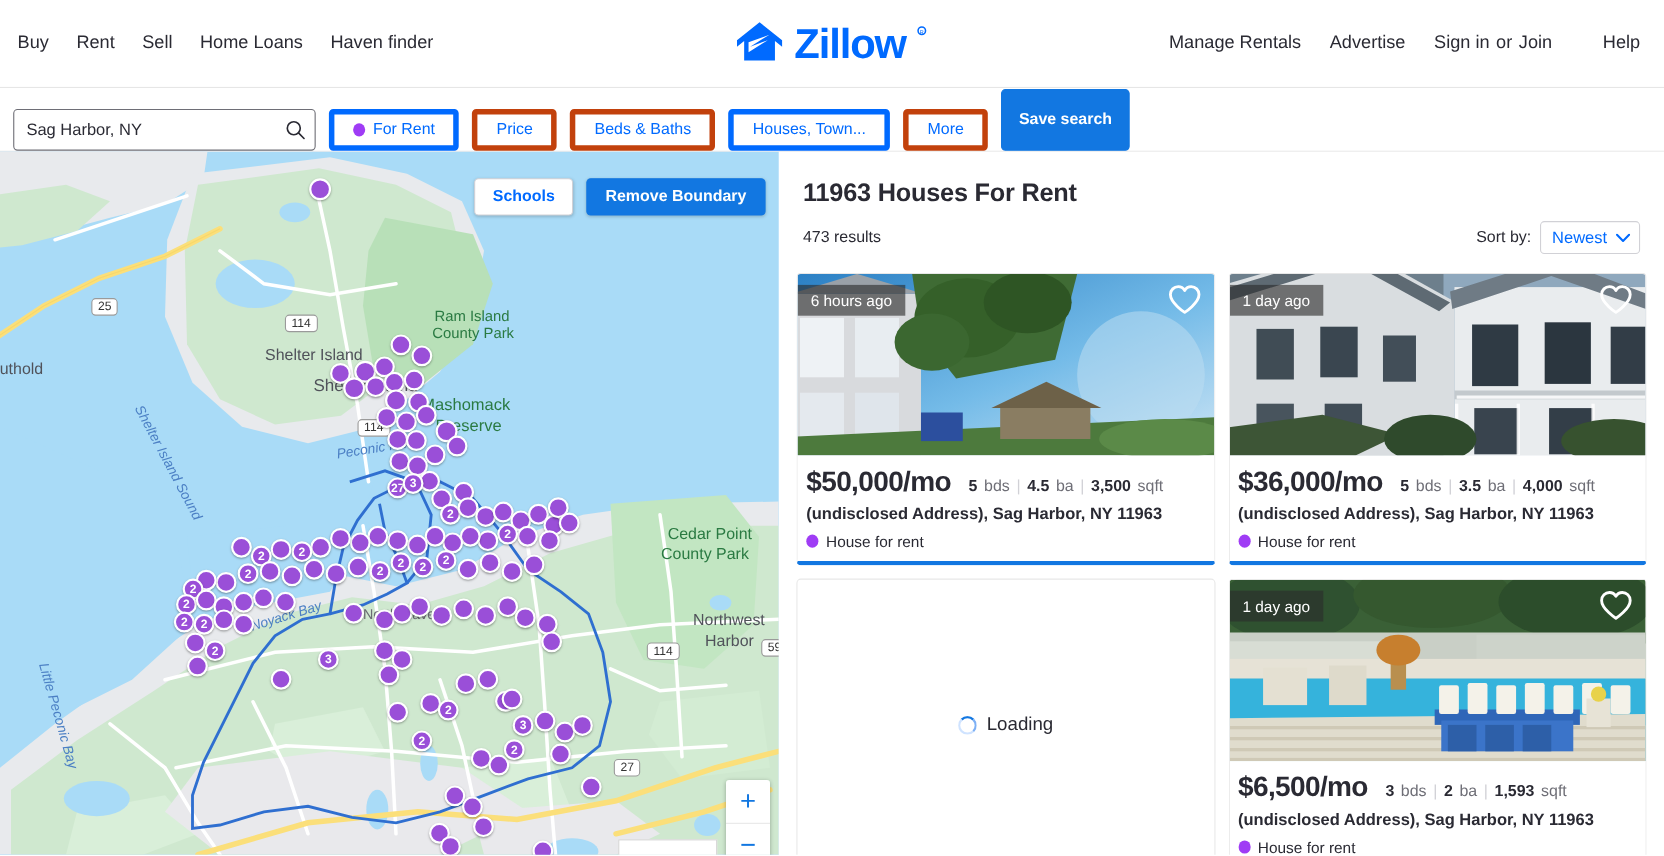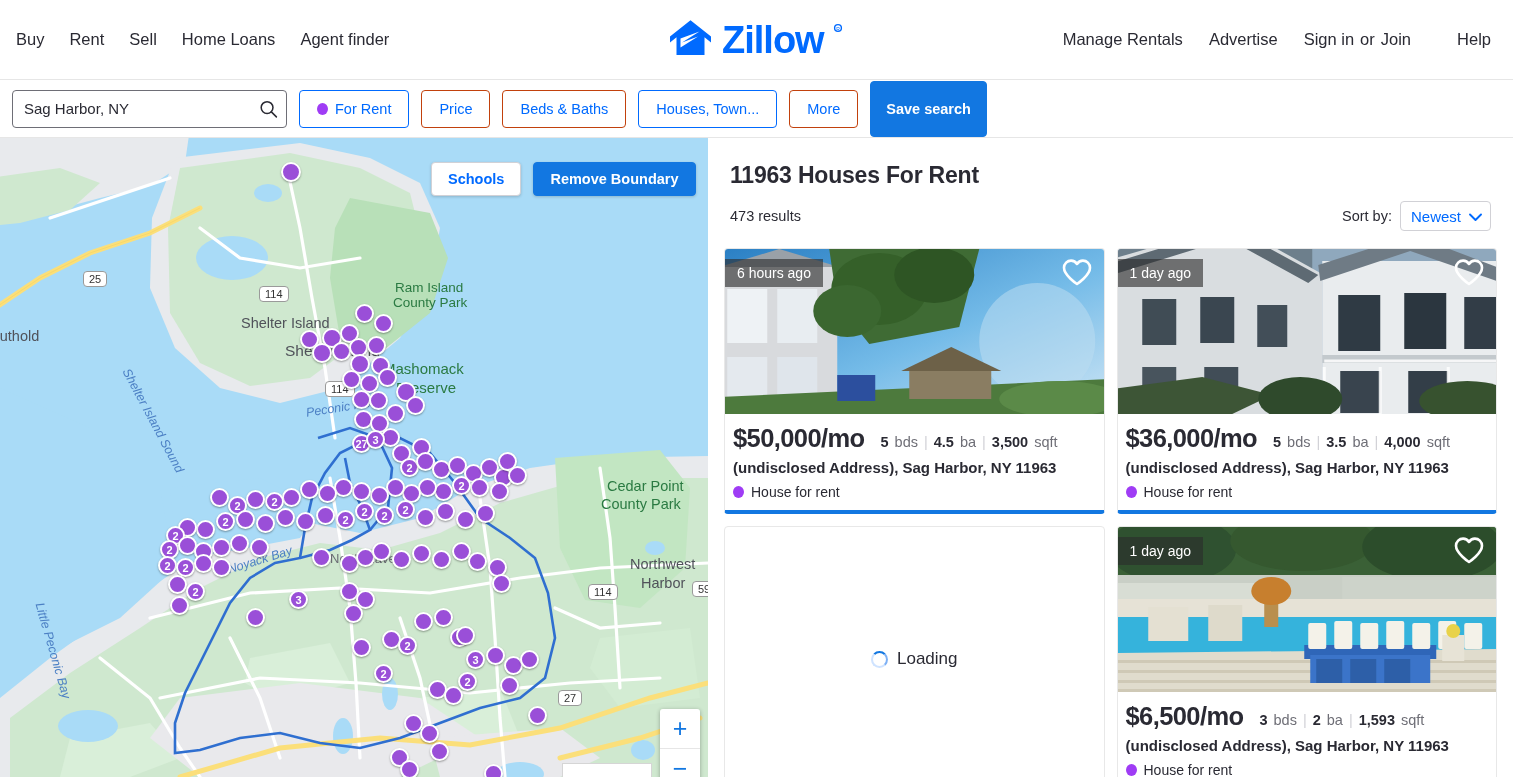--- a/index.html
+++ b/index.html
@@ -33,21 +33,21 @@
     margin-left: auto; display: flex; align-items: center;
     gap: 26px; padding-right: 22px;
   }
   .signin-group { display: flex; align-items: center; gap: 6px; }
   .signin-group .or { font-size: 16.5px; color: #2a2a33; }
   .nav-help { margin-left: 20px; }
 
   
   .filterbar {
     height: 58px; width: 100%;
-    display: flex; align-items: center;
+    display: flex; align-items: flex-end;
     gap: 12px; padding: 0 12px;
     border-bottom: 1px solid #e6e6e6;
     background: #fff;
   }
   .search-box {
     position: relative;
     width: 275px; height: 38px;
     border: 1px solid #6e6e76; border-radius: 4px;
     display: flex; align-items: center;
     background: #fff;
@@ -61,21 +61,21 @@
     background: transparent;
   }
   .search-icon-btn {
     position: absolute; right: 8px; top: 50%;
     transform: translateY(-50%);
     background: none; border: none; cursor: pointer;
     display: flex; align-items: center; line-height: 0;
   }
   .fbtn {
     height: 38px; padding: 0 17px;
-    border: 1px solid #c2410c; border-radius: 4px;
+    border: 5px solid #c2410c; border-radius: 4px;
     background: #fff; color: #006aff;
     font-size: 14.5px; font-family: "Liberation Sans", sans-serif;
     cursor: pointer; white-space: nowrap;
     display: flex; align-items: center; justify-content: center;
     gap: 7px;
   }
   .fbtn.active { border-color: #006aff; }
   .dot-purple {
     width: 11px; height: 12px; border-radius: 50%;
     background: #9f3cf5; display: inline-block; flex: none;
@@ -222,21 +222,21 @@
 </style>
 </head>
 <body>
 
 <div class="topnav">
   <div class="nav-left">
     <a href="#">Buy</a>
     <a href="#">Rent</a>
     <a href="#">Sell</a>
     <a href="#">Home Loans</a>
-    <a href="#">Agent finder</a>
+    <a href="#">Haven finder</a>
   </div>
 
   <div class="logo-wrap">
     <svg class="logo-svg" width="178" height="44" viewBox="0 0 178 44" aria-hidden="true">
       <g fill="#006aff">
         <path d="M22.5 2.2 L2 18.5 L2 24.5 L8.5 19.2 L8.5 37 L36.5 37 L36.5 19.2 L43 24.5 L43 18.5 Z"></path>
       </g>
       <g fill="#ffffff">
         <path d="M12.5 29.5 L30 18.5 L14 24.5 L31.5 13.5 L12.5 20.5 Z"></path>
       </g>

